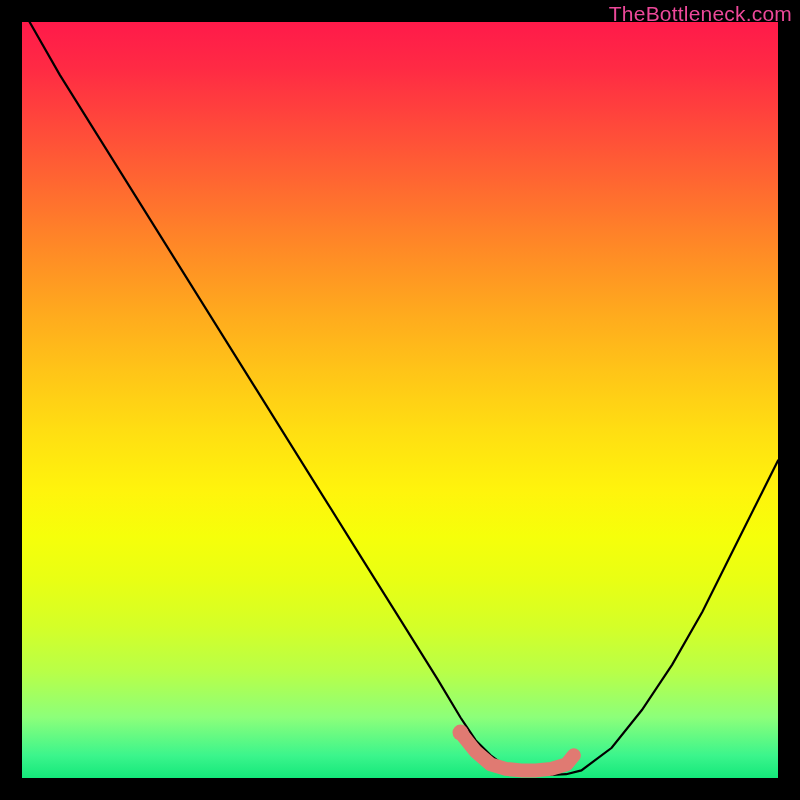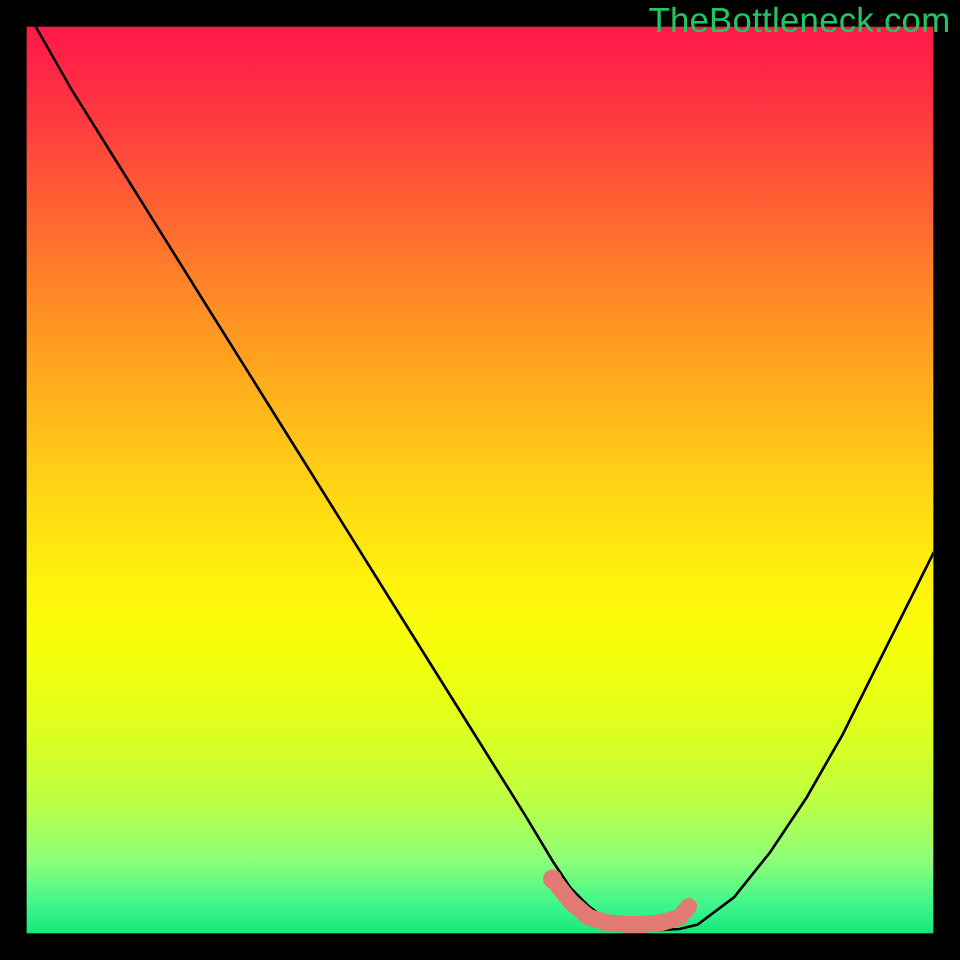--- a/index.html
+++ b/index.html
@@ -44,22 +44,22 @@
     #b8ff48 86%,
     #8cff7a 92%,
     #3cf58c 97%,
     #14e87a 100%
   );
 }
 .watermark {
   position: absolute;
   top: 2px;
   right: 8px;
-  color: #22c55e;
-  font-size: 29px;
+  color: #ec4899;
+  font-size: 21px;
   font-weight: 400;
   letter-spacing: 0.2px;
   white-space: nowrap;
   pointer-events: none;
 }
 svg.curve {
   position: absolute;
   inset: 0;
   width: 100%;
   height: 100%;

